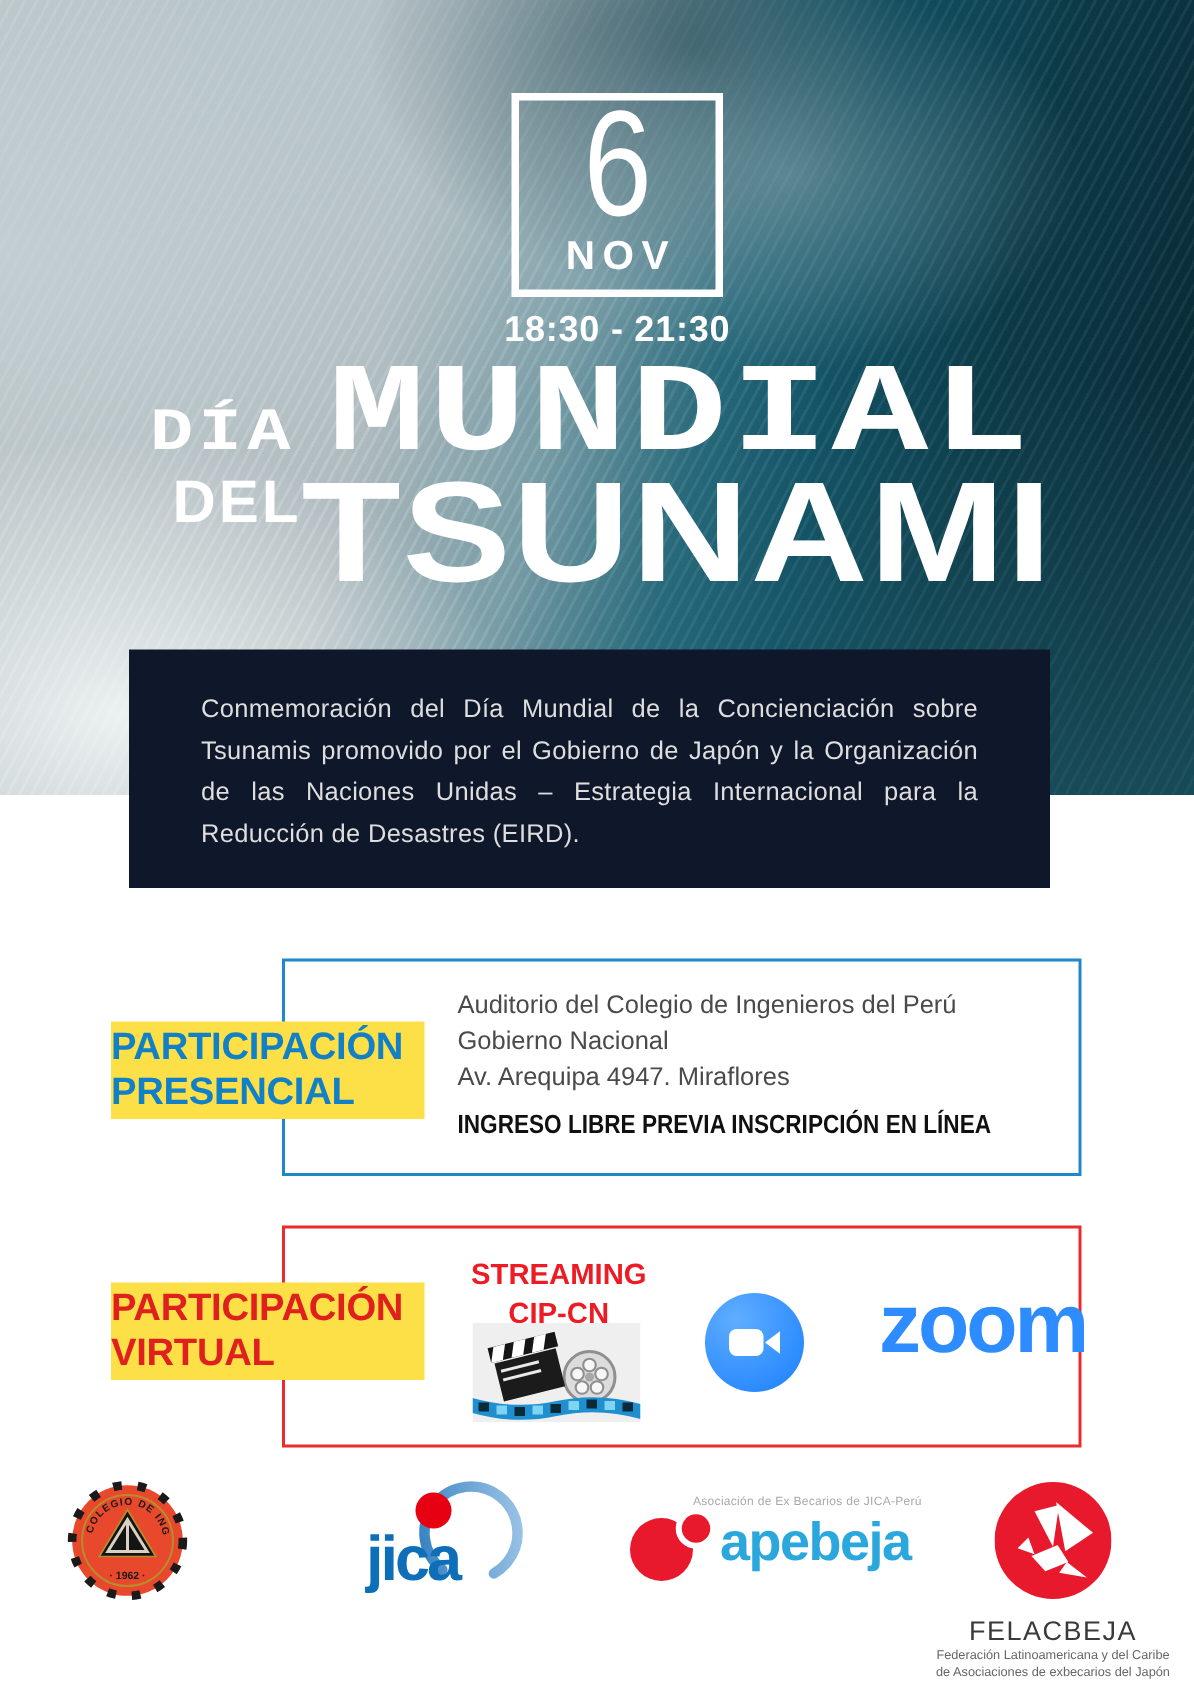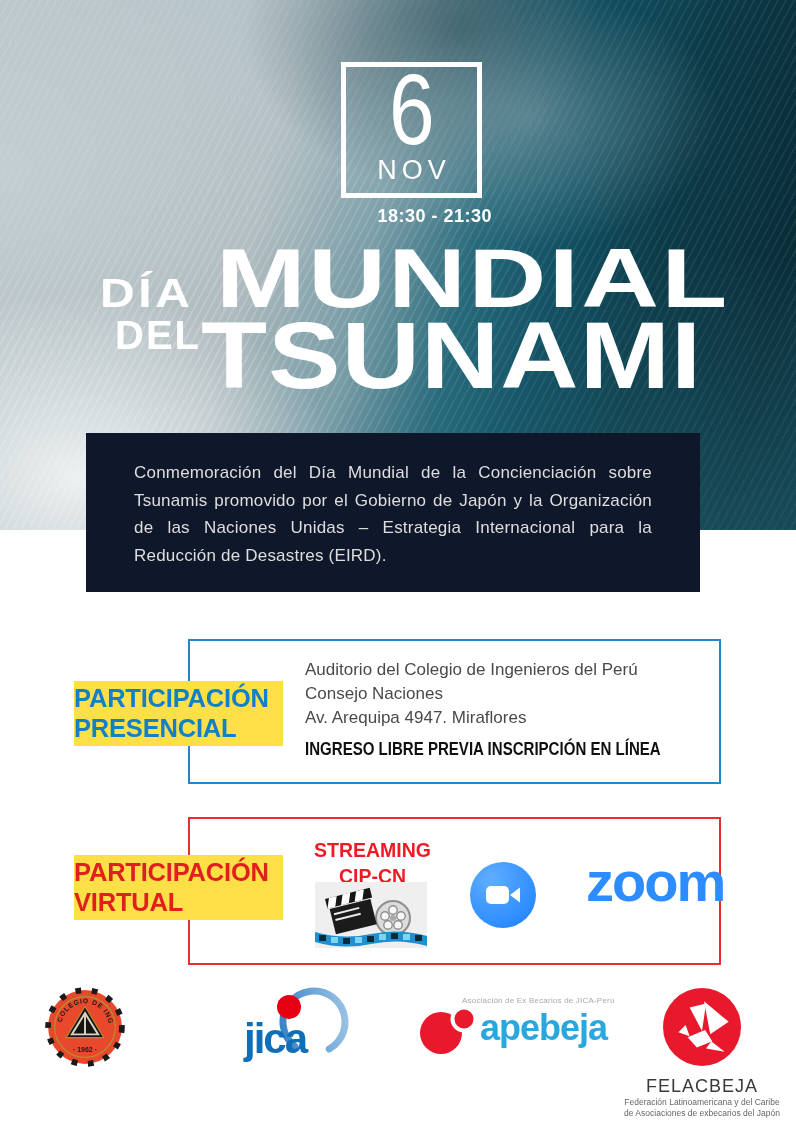--- a/index.html
+++ b/index.html
@@ -21,28 +21,28 @@
       repeating-linear-gradient(118deg, rgba(255,255,255,0.05) 0 2px, rgba(0,0,0,0.05) 2px 7px),
       linear-gradient(103deg, #c3ccce 0%, #b6c2c6 33%, #7da3ad 47%, #2a6e80 58%, #135568 67%, #0d3d4b 78%, #0a2f3b 92%, #0c3642 100%);
   }
   
   .date-box{
     position:absolute;left:341px;top:62px;width:141px;height:136px;z-index:3;
     border:5px solid #ffffff;box-sizing:border-box;text-align:center;color:#ffffff;
   }
   .date-day{display:inline-block;font-size:100px;line-height:0.92;font-weight:400;
     transform:scaleX(0.82);margin-top:-4px;}
-  .date-month{font-size:27px;font-weight:normal;letter-spacing:5px;line-height:1;margin-top:2px;text-indent:5px;}
+  .date-month{font-size:27px;font-weight:bold;letter-spacing:5px;line-height:1;margin-top:2px;text-indent:5px;}
   .event-time{
-    position:absolute;left:331px;top:206px;width:161px;z-index:3;text-align:right;
-    color:#ffffff;font-size:18px;font-weight:bold;letter-spacing:0.5px;
+    position:absolute;left:331px;top:206px;width:161px;z-index:3;text-align:center;
+    color:#ffffff;font-size:24px;font-weight:bold;letter-spacing:0.5px;
   }
   
   .title-line{position:absolute;z-index:3;color:#ffffff;display:flex;white-space:nowrap;}
-  .title-line1{left:100px;top:236px;align-items:baseline;}
+  .title-line1{left:100px;top:236px;align-items:baseline;font-family:Liberation Mono, monospace;}
   .title-line2{left:115px;top:308px;align-items:flex-start;}
   .t-small{font-size:40px;font-weight:bold;letter-spacing:3px;line-height:1;display:inline-block;}
   .t-small1{transform:scaleX(1.2);transform-origin:left bottom;margin-right:38px;}
   .t-small2{letter-spacing:2px;margin-top:7px;}
   .t-large{font-weight:bold;line-height:1;display:inline-block;transform-origin:left bottom;}
   .t-large1{font-size:84px;letter-spacing:2px;transform:scaleX(1.28);}
   .t-large2{font-size:95px;letter-spacing:1px;transform:scaleX(1.14);}
   
   .desc-box{
     position:absolute;left:86px;top:433px;width:614px;height:159px;z-index:2;
@@ -123,21 +123,21 @@
     <div class="desc-text">Conmemoración del Día Mundial de la Concienciación sobre Tsunamis promovido por el Gobierno de Japón y la Organización de las Naciones Unidas – Estrategia Internacional para la Reducción de Desastres (EIRD).</div>
   </div>
 
   <div class="box-outline box-blue"></div>
   <div class="side-label label-blue">
     <div>PARTICIPACIÓN</div>
     <div>PRESENCIAL</div>
   </div>
   <div class="venue">
     <div>Auditorio del Colegio de Ingenieros del Perú</div>
-    <div>Consejo Naciones</div>
+    <div>Gobierno Nacional</div>
     <div>Av. Arequipa 4947. Miraflores</div>
     <div class="venue-note">INGRESO LIBRE PREVIA INSCRIPCIÓN EN LÍNEA</div>
   </div>
 
   <div class="box-outline box-red"></div>
   <div class="side-label label-red">
     <div>PARTICIPACIÓN</div>
     <div>VIRTUAL</div>
   </div>
   <div class="streaming">

